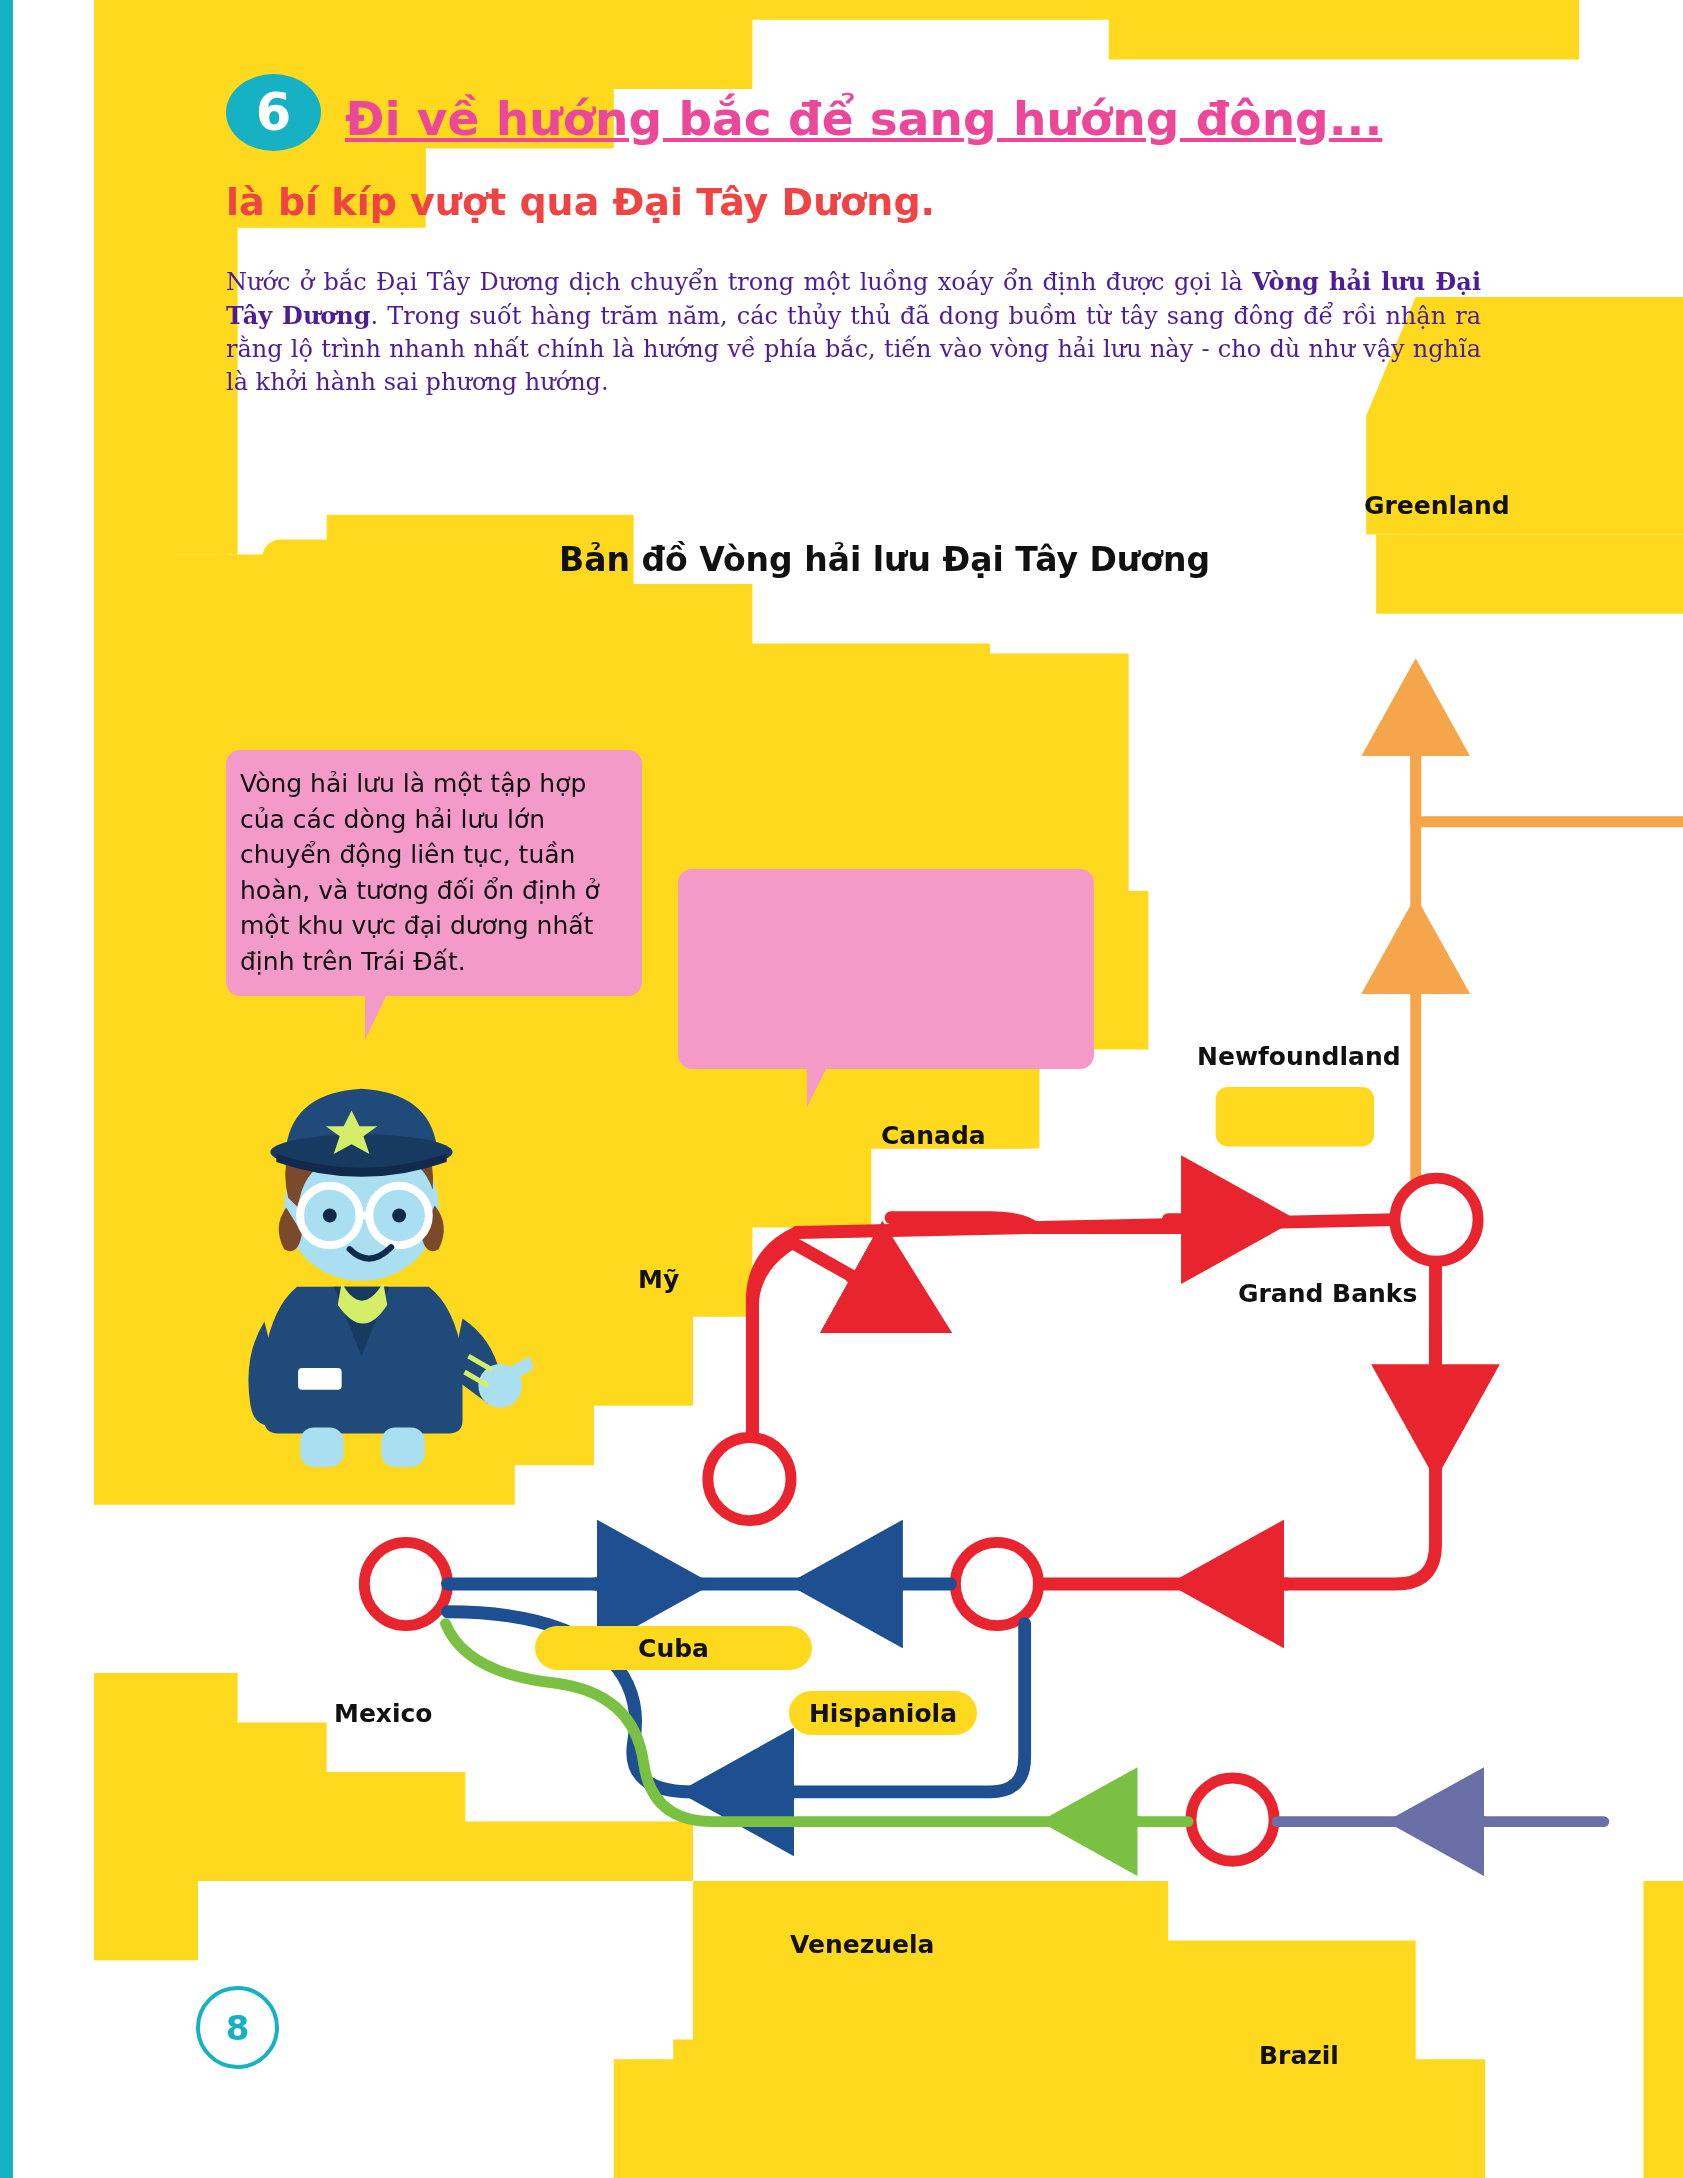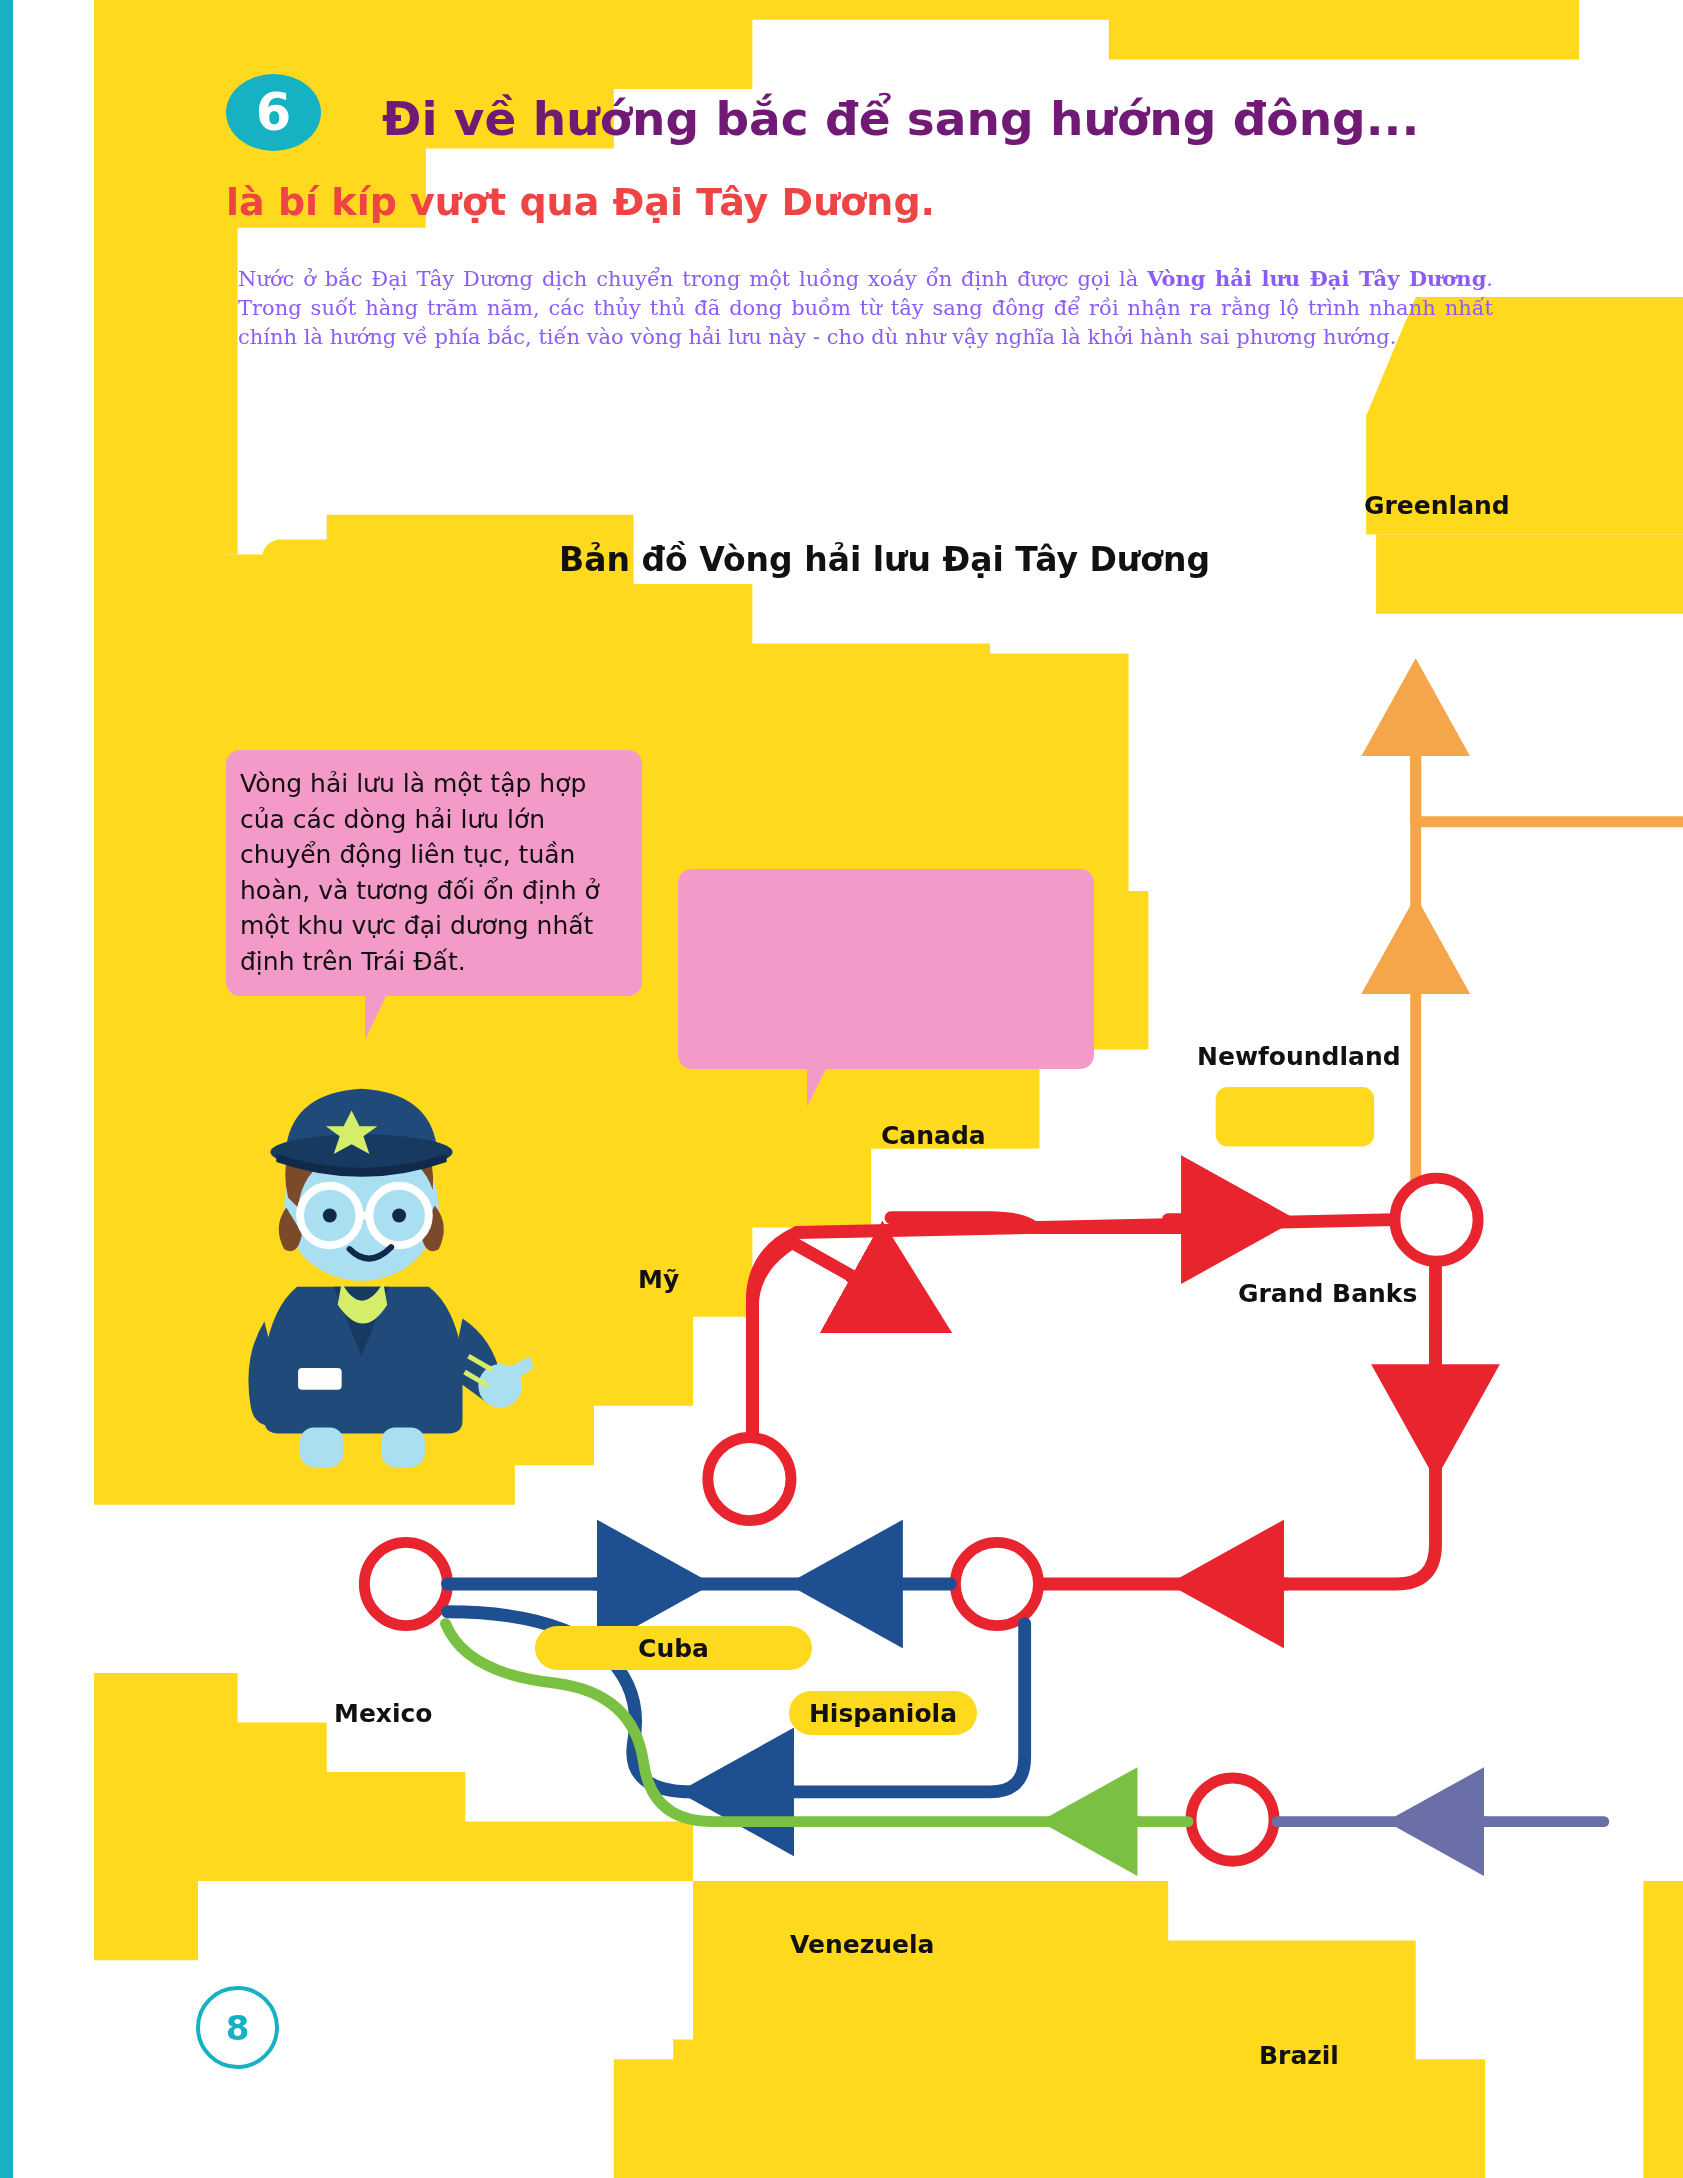--- a/index.html
+++ b/index.html
@@ -46,49 +46,49 @@
     color: #ffffff;
     font-weight: bold;
     font-size: 51px;
     display: flex;
     align-items: center;
     justify-content: center;
     letter-spacing: 0;
   }
   #heading-main {
     position: absolute;
-    left: 382px;
+    left: 345px;
     top: 91px;
     font-size: 47px;
     font-weight: bold;
-    color: #701a75;
-    white-space: nowrap;
+    color: #ec4899;
+    white-space: nowrap;
+    text-decoration: underline;
   }
   #heading-sub {
     position: absolute;
     left: 226px;
     top: 180px;
     font-size: 38px;
     font-weight: bold;
     color: #ef4444;
     white-space: nowrap;
   }
 
   
   #body-paragraph {
     position: absolute;
     left: 226px;
     top: 265px;
     width: 1255px;
     font-family: "DejaVu Serif", serif;
-    font-size: 21px;
+    font-size: 24px;
     line-height: 1.38;
-    color: #8b5cf6;
+    color: #4c1d95;
     text-align: justify;
-    margin-left: 12px;
   }
   #body-paragraph b { font-weight: bold; }
 
   
   #map-title {
     position: absolute;
     left: 559px;
     top: 540px;
     font-size: 33px;
     font-weight: bold;

